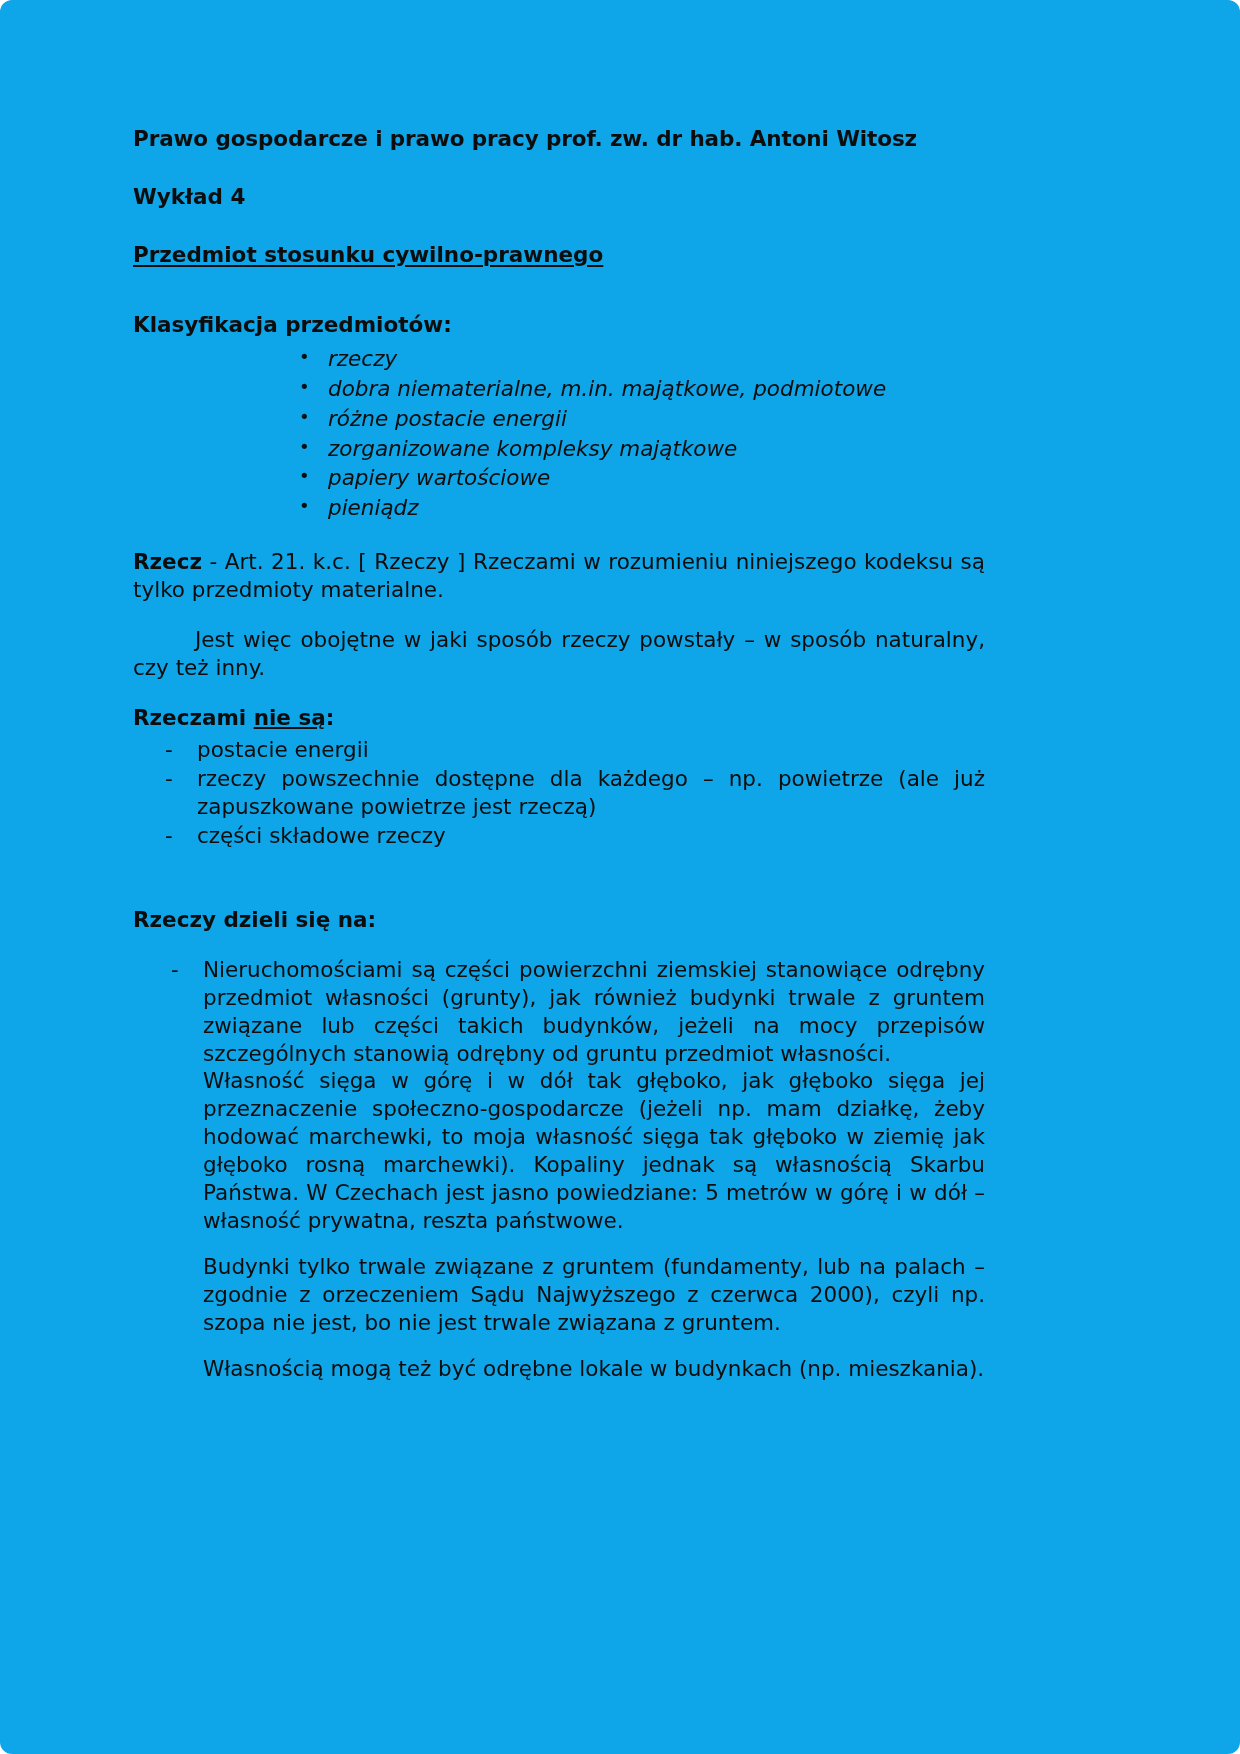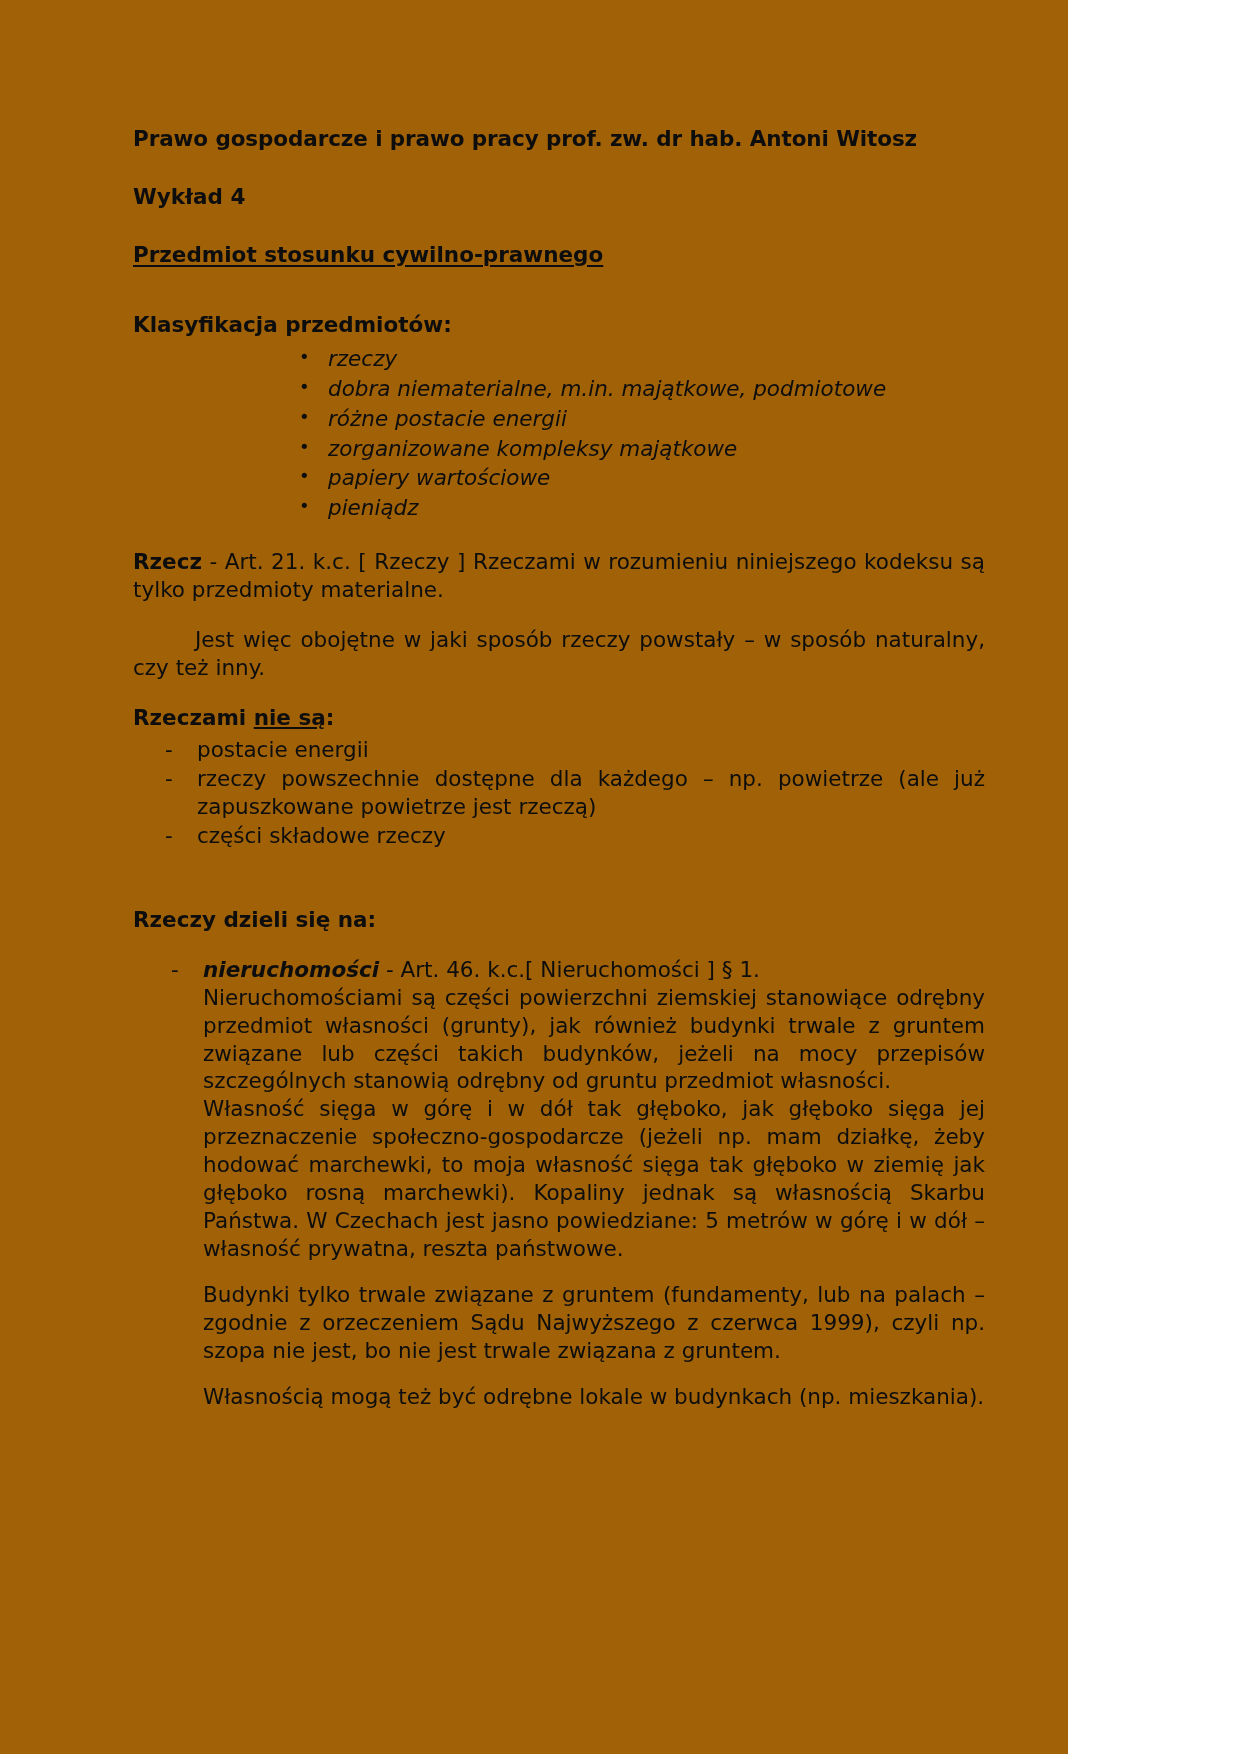--- a/index.html
+++ b/index.html
@@ -6,25 +6,26 @@
   html, body {
     margin: 0;
     padding: 0;
     background: #ffffff;
   }
   body {
     font-family: "DejaVu Sans", sans-serif;
   }
   .page {
     position: relative;
-    width: 1068px;
+    width: 1240px;
     height: 1754px;
-    background: #a16207;
+    background: #0ea5e9;
     box-sizing: border-box;
     overflow: hidden;
+    border-radius: 12px;
   }
   .content {
     position: absolute;
     left: 133px;
     top: 126px;
     width: 852px;
     color: #0d0d0d;
     font-size: 21.5px;
     line-height: 1.30;
     text-align: justify;
@@ -197,24 +198,23 @@
     </ul>
 
     <div class="spacer-md"></div>
 
     <h4 class="plain-head">Rzeczy dzieli się na:</h4>
 
     <div class="spacer-sm"></div>
 
     <ul class="dash-list-deep">
       <li>
-        <p class="run"><span class="term">nieruchomości</span><span> - Art. 46. k.c.[ Nieruchomości ] § 1.</span></p>
         <p class="run">Nieruchomościami są części powierzchni ziemskiej stanowiące odrębny przedmiot własności (grunty), jak również budynki trwale z gruntem związane lub części takich budynków, jeżeli na mocy przepisów szczególnych stanowią odrębny od gruntu przedmiot własności.</p>
         <p class="run">Własność sięga w górę i w dół tak głęboko, jak głęboko sięga jej przeznaczenie społeczno-gospodarcze (jeżeli np. mam działkę, żeby hodować marchewki, to moja własność sięga tak głęboko w ziemię jak głęboko rosną marchewki). Kopaliny jednak są własnością Skarbu Państwa. W Czechach jest jasno powiedziane: 5 metrów w górę i w dół – własność prywatna, reszta państwowe.</p>
         <div class="spacer-sm"></div>
-        <p class="run">Budynki tylko trwale związane z gruntem (fundamenty, lub na palach – zgodnie z orzeczeniem Sądu Najwyższego z czerwca 1999), czyli np. szopa nie jest, bo nie jest trwale związana z gruntem.</p>
+        <p class="run">Budynki tylko trwale związane z gruntem (fundamenty, lub na palach – zgodnie z orzeczeniem Sądu Najwyższego z czerwca 2000), czyli np. szopa nie jest, bo nie jest trwale związana z gruntem.</p>
         <div class="spacer-sm"></div>
         <p class="run">Własnością mogą też być odrębne lokale w budynkach (np. mieszkania).</p>
       </li>
     </ul>
 
   </div>
 </div>
 
 </body></html>

